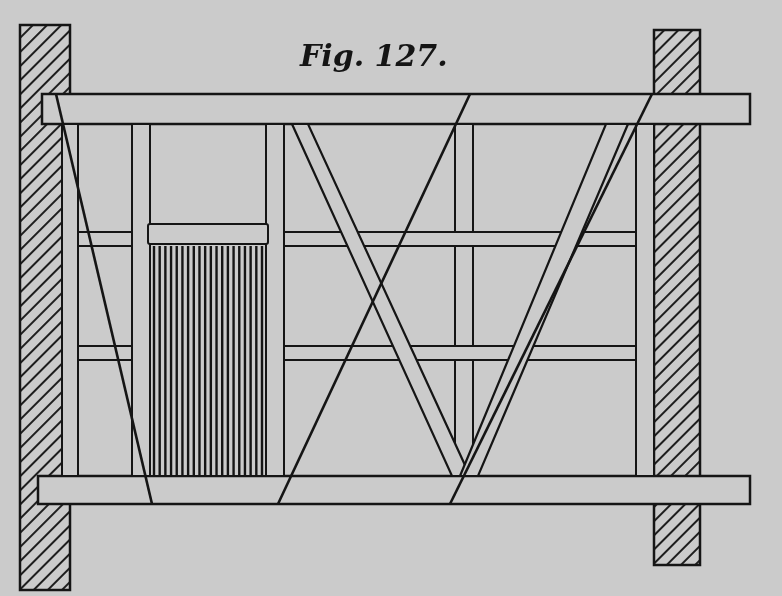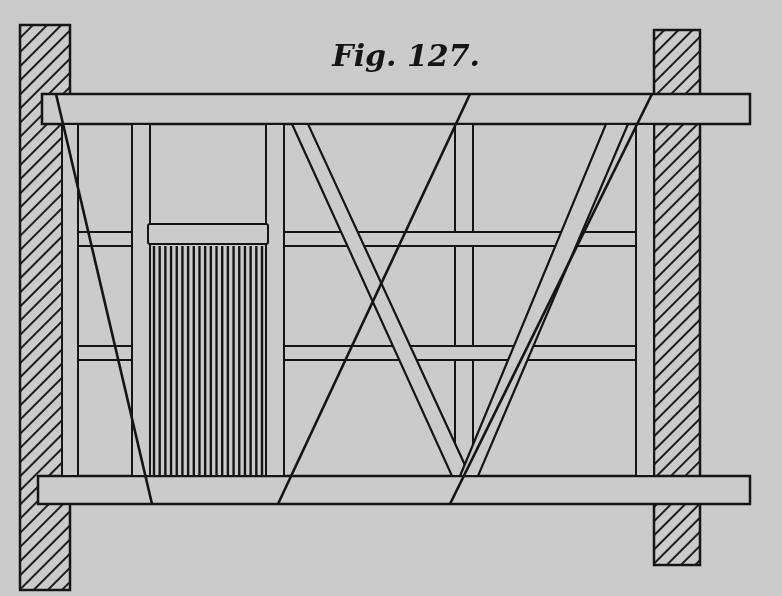--- a/index.html
+++ b/index.html
@@ -1,18 +1,18 @@
 <!DOCTYPE html>
 <html><head>
   <meta charset="utf-8">
   <style>
     html, body { margin: 0; padding: 0; background: #c8c8c8; }
     #canvas { position: relative; width: 782px; height: 596px; background: #cbcbcb; overflow: hidden; }
     svg { position: absolute; left: 0; top: 0; }
-    .fig-title { position: absolute; left: 300px; top: 38px; width: 180px; text-align: right;
+    .fig-title { position: absolute; left: 300px; top: 38px; width: 180px; text-align: left;
       font-family: "DejaVu Serif", serif; font-style: italic; font-weight: bold; font-size: 30px; color: #151515; }
   </style>
 </head>
 <body>
 
 <div id="canvas">
   <svg id="drawing" width="782" height="596" viewBox="0 0 782 596">
     <defs>
       <pattern id="hatch" patternUnits="userSpaceOnUse" width="10" height="10" patternTransform="rotate(45)">
         <rect width="10" height="10" fill="#cbcbcb"></rect>

